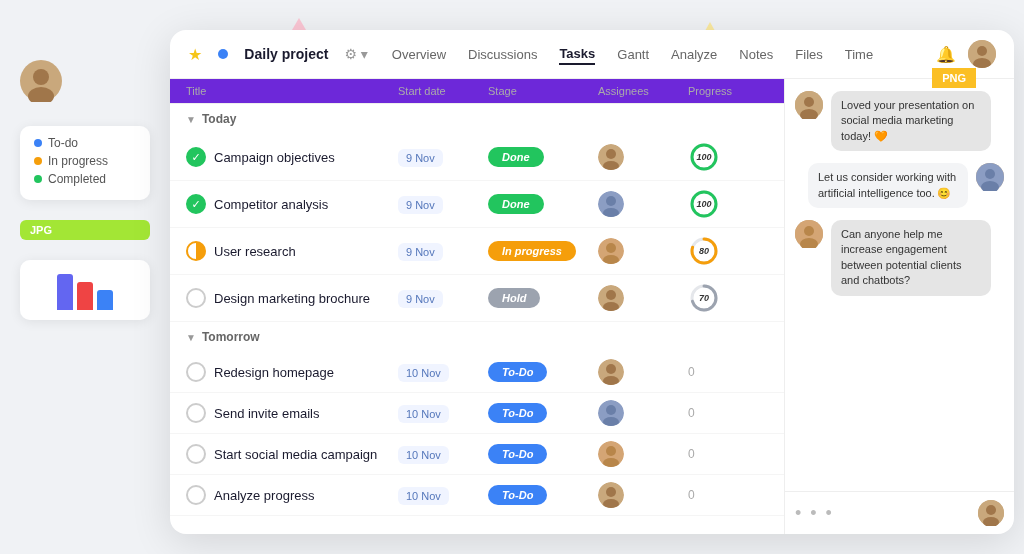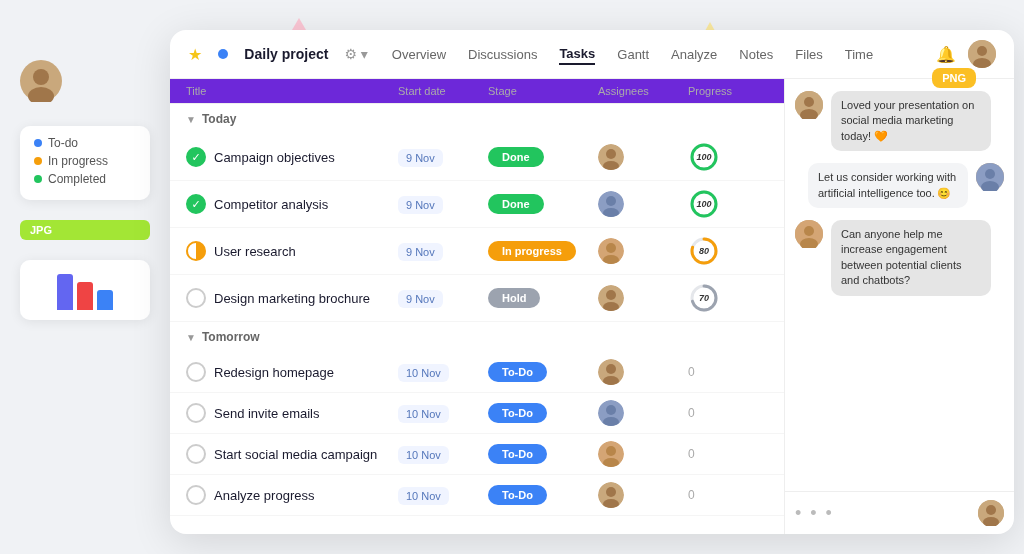--- a/index.html
+++ b/index.html
@@ -157,20 +157,21 @@
       margin-top: 15px;
     }
 
     .stage-badge {
       display: inline-block;
       padding: 4px 14px;
       border-radius: 20px;
       font-size: 11px;
       font-weight: 600;
       text-align: center;
+      font-style: italic;
     }
     .stage-done { background: #22c55e; color: white; }
     .stage-inprogress { background: #f59e0b; color: white; }
     .stage-hold { background: #9ca3af; color: white; border-radius: 10px; }
     .stage-todo { background: #3b82f6; color: white; }
 
     .assignee-cell {
       display: flex;
       align-items: center;
     }
@@ -330,21 +331,21 @@
       opacity: 0.7;
       transform: rotate(30deg);
     }
 
     .sticker-png {
       background: #fbbf24;
       color: white;
       font-size: 11px;
       font-weight: 700;
       padding: 4px 10px;
-      border-radius: 8px;
+      border-radius: 0;
     }
     .sticker-jpg {
       background: #a3e635;
       color: white;
       font-size: 11px;
       font-weight: 700;
       padding: 4px 10px;
       border-radius: 6px;
     }
   </style>

